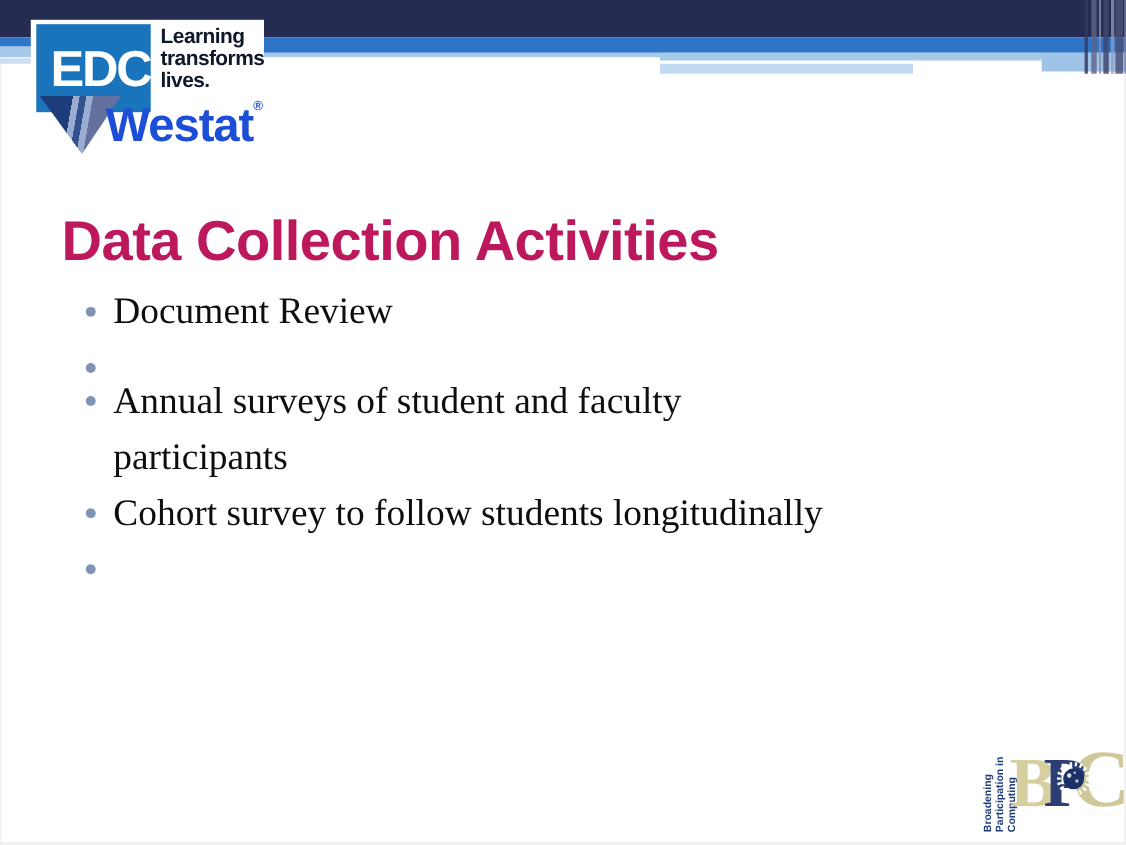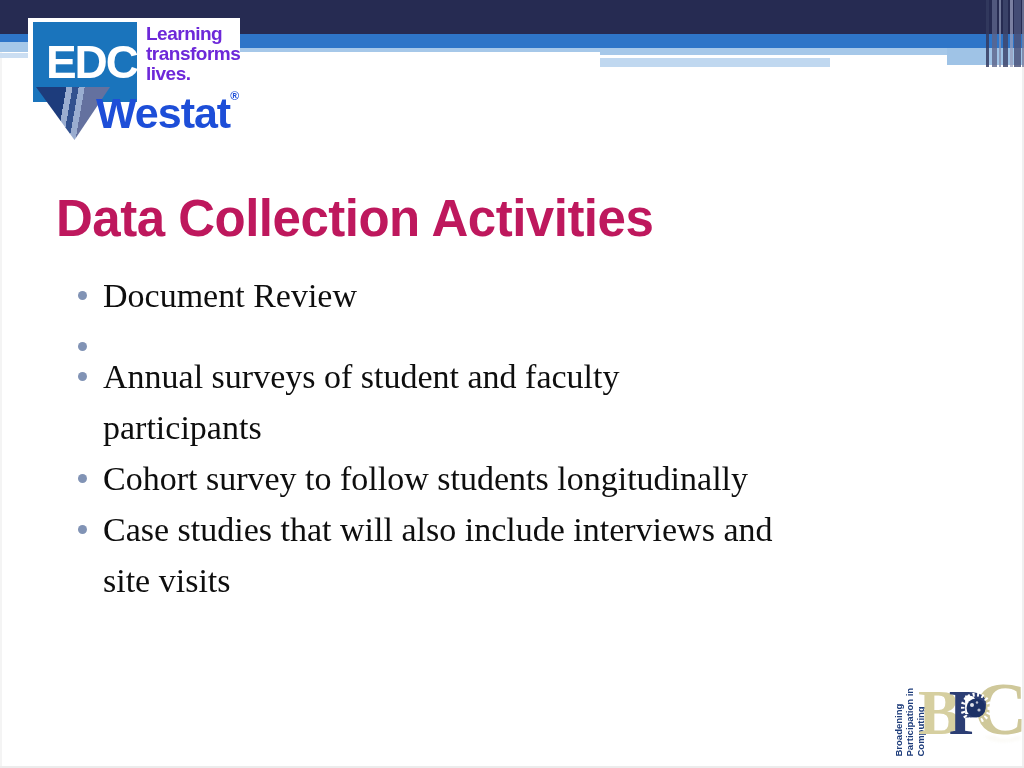--- a/index.html
+++ b/index.html
@@ -26,36 +26,36 @@
   .vs3{left:14px;width:2px;background:rgba(134,141,172,0.8);}
   .vs4{left:18px;width:5px;background:rgba(62,70,108,0.85);}
   .vs5{left:25px;width:3px;background:rgba(152,158,188,0.75);}
   .vs6{left:29px;width:7px;background:rgba(74,82,122,0.85);}
   .vs7{left:37px;width:2px;background:rgba(120,128,160,0.8);}
   
   .logo-plate{position:absolute;left:28px;top:18px;width:212px;height:71px;background:#ffffff;}
   .edc-box{position:absolute;left:33px;top:22px;width:104px;height:80px;background:#1a74bc;
            display:flex;align-items:center;justify-content:flex-end;}
   .edc-abbr{color:#ffffff;font-weight:bold;font-size:46px;letter-spacing:-2px;line-height:1;}
-  .edc-tagline{position:absolute;left:146px;top:24px;color:#6d28d9;font-weight:bold;
+  .edc-tagline{position:absolute;left:146px;top:24px;color:#0f172a;font-weight:bold;
                font-size:19px;line-height:20px;letter-spacing:-0.5px;}
   .westat-tri{position:absolute;left:36px;top:87px;width:74px;height:53px;
       clip-path:polygon(0 0,100% 0,52% 100%);
       background:repeating-linear-gradient(100deg,
         #1d3c7c 0px,#1d3c7c 30px,#9aadd0 30px,#9aadd0 36px,
         #32518f 36px,#32518f 42px,#9aadd0 42px,#9aadd0 48px,
         #64719f 48px,#64719f 90px);}
   .westat-word{position:absolute;left:96px;top:90px;color:#1d4ed8;font-weight:bold;
                font-size:43px;letter-spacing:-1px;line-height:1;}
   .westat-word sup{font-size:12px;vertical-align:28px;}
   
   .title{position:absolute;left:56px;top:156px;width:900px;color:#be185d;
          font-size:51px;font-weight:600;letter-spacing:-0.5px;line-height:58px;}
   
-  .bullets{position:absolute;left:78px;top:270px;width:900px;margin:0;padding:0;list-style:none;
+  .bullets{position:absolute;left:78px;top:258px;width:900px;margin:0;padding:0;list-style:none;
            font-family:"Liberation Serif",serif;font-size:34px;line-height:51px;color:#0e0e0e;}
   .bullets li{display:flex;align-items:flex-start;}
   .dot{flex:0 0 25px;margin-top:21px;}
   .dot i{display:block;width:9px;height:9px;border-radius:50%;background:#8193b5;}
   .blines span{display:block;}
   
   .bpc{position:absolute;left:888px;top:660px;width:122px;height:105px;}
   .bpc-vert{position:absolute;left:-24px;top:35px;width:90px;height:33px;
             transform:rotate(-90deg);color:#1e3d7b;font-size:9.5px;line-height:11px;
             font-weight:600;letter-spacing:0;}
@@ -137,24 +137,20 @@
           <i></i>
         </span>
       <div class="blines">
           <span>Cohort survey to follow students longitudinally</span>
         </div>
     </li>
     <li>
       <span class="dot">
           <i></i>
         </span>
-      <div class="blines">
-        <span>Case studies that will also include interviews and</span>
-        <span>site visits</span>
-      </div>
     </li>
   </ul>
 
   <div class="bpc">
     <div class="bpc-vert">
       <span style="display:block">Broadening</span>
       <span style="display:block">Participation in</span>
       <span style="display:block">Computing</span>
     </div>
     <div class="bpc-letters">

